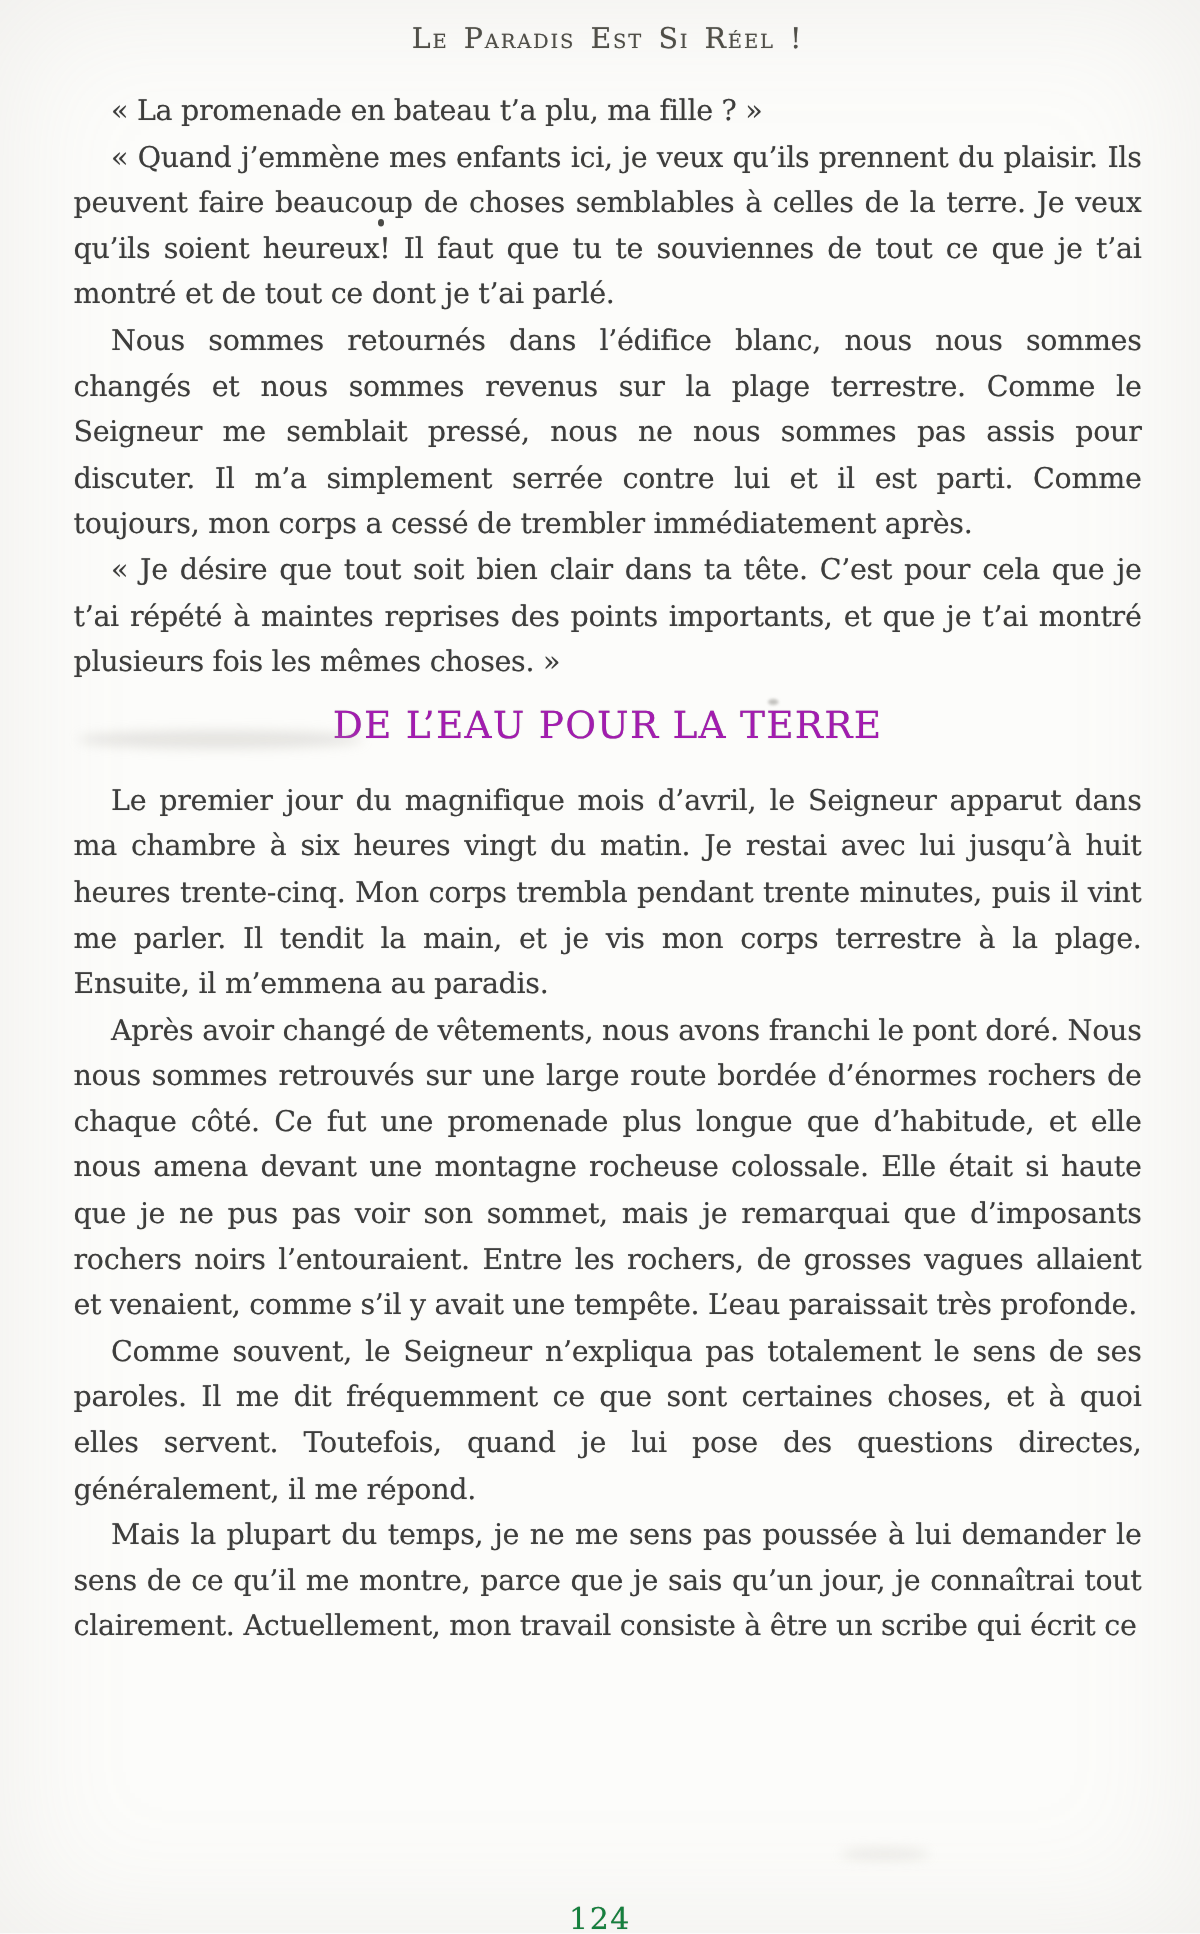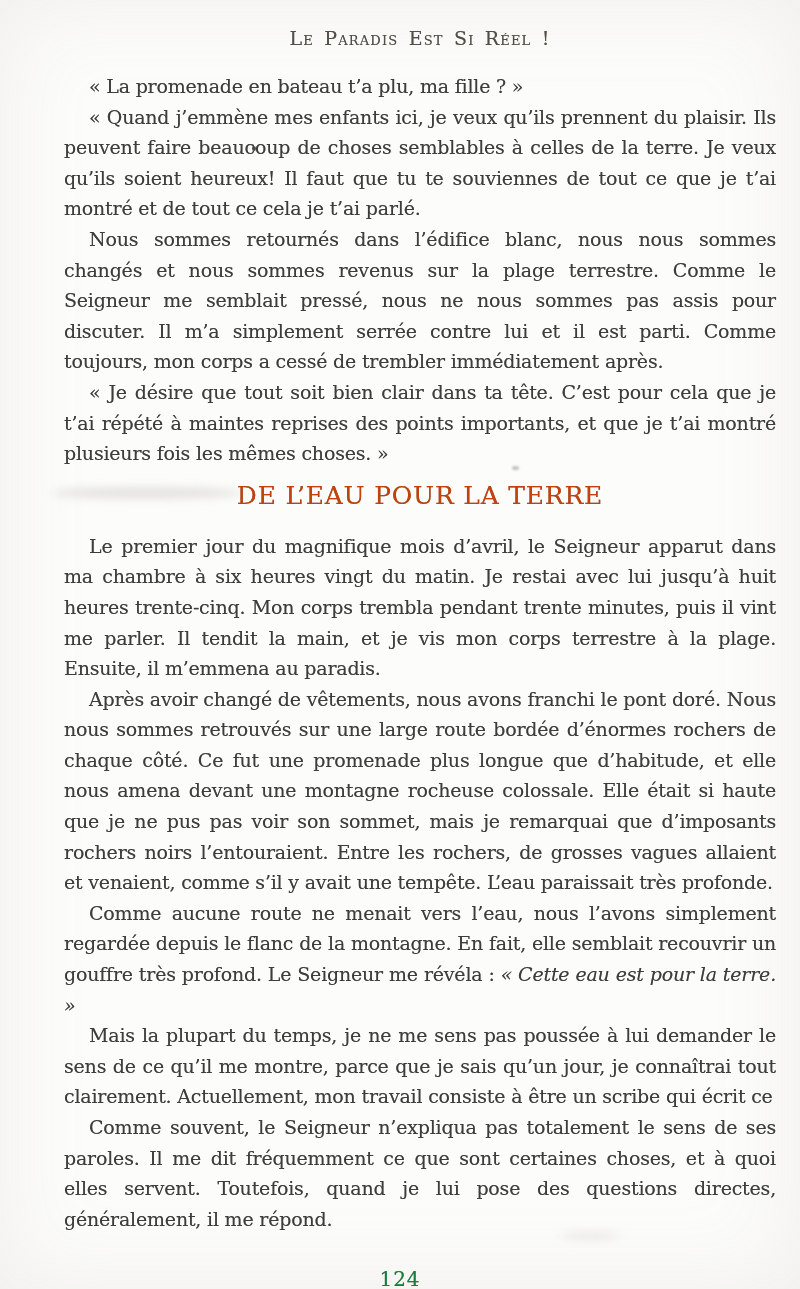--- a/index.html
+++ b/index.html
@@ -13,23 +13,22 @@
     height: 1289px;
     background: #fcfcfa;
     box-shadow: inset 0 0 90px rgba(160, 158, 150, 0.14);
     overflow: hidden;
     font-family: "DejaVu Serif", "Liberation Serif", serif;
     color: #3d3d3c;
   }
   .text-block {
     position: absolute;
     left: 49px;
-    top: 12px;
+    top: 0;
     width: 712px;
-    margin-left: 15px;
   }
   .running-header {
     padding-top: 13px;
     text-align: center;
     font-variant: small-caps;
     font-size: 19px;
     line-height: 26px;
     letter-spacing: 1.2px;
     word-spacing: 3px;
     color: #504f48;
@@ -46,21 +45,21 @@
   }
   .para.italic { }
   .first-para { margin-top: 20px; }
   .section-heading {
     margin: 9px 0 17px 0;
     font-size: 25px;
     line-height: 36px;
     text-align: center;
     letter-spacing: 0.8px;
     font-weight: normal;
-    color: #c2410c;
+    color: #a21caf;
     text-shadow: 0 0 0.5px rgba(70, 70, 66, 0.6);
   }
   .quote-inline { font-style: italic; }
   .page-number {
     position: absolute;
     left: 0;
     top: 1243px;
     width: 100%;
     text-align: center;
     font-size: 20px;
@@ -117,37 +116,36 @@
 
 <div class="page">
 
   <div class="text-block">
 
     <div class="running-header">Le Paradis Est Si Réel !</div>
 
     <p class="para italic first-para">« La promenade en bateau t’a plu, ma fille ? »</p>
 
 
-    <p class="para italic">« Quand j’emmène mes enfants ici, je veux qu’ils prennent du plaisir. Ils peuvent faire beaucoup de choses semblables à celles de la terre. Je veux qu’ils soient heureux! Il faut que tu te souviennes de tout ce que je t’ai montré et de tout ce cela je t’ai parlé.</p>
+    <p class="para italic">« Quand j’emmène mes enfants ici, je veux qu’ils prennent du plaisir. Ils peuvent faire beaucoup de choses semblables à celles de la terre. Je veux qu’ils soient heureux! Il faut que tu te souviennes de tout ce que je t’ai montré et de tout ce dont je t’ai parlé.</p>
 
     <p class="para">Nous sommes retournés dans l’édifice blanc, nous nous sommes changés et nous sommes revenus sur la plage terrestre. Comme le Seigneur me semblait pressé, nous ne nous sommes pas assis pour discuter. Il m’a simplement serrée contre lui et il est parti. Comme toujours, mon corps a cessé de trembler immédiatement après.</p>
 
     <p class="para italic">« Je désire que tout soit bien clair dans ta tête. C’est pour cela que je t’ai répété à maintes reprises des points importants, et que je t’ai montré plusieurs fois les mêmes choses. »</p>
 
     <h2 class="section-heading">DE L’EAU POUR LA TERRE</h2>
 
     <p class="para">Le premier jour du magnifique mois d’avril, le Seigneur apparut dans ma chambre à six heures vingt du matin. Je restai avec lui jusqu’à huit heures trente-cinq. Mon corps trembla pendant trente minutes, puis il vint me parler. Il tendit la main, et je vis mon corps terrestre à la plage. Ensuite, il m’emmena au paradis.</p>
 
     <p class="para">Après avoir changé de vêtements, nous avons franchi le pont doré. Nous nous sommes retrouvés sur une large route bordée d’énormes rochers de chaque côté. Ce fut une promenade plus longue que d’habitude, et elle nous amena devant une montagne rocheuse colossale. Elle était si haute que je ne pus pas voir son sommet, mais je remarquai que d’imposants rochers noirs l’entouraient. Entre les rochers, de grosses vagues allaient et venaient, comme s’il y avait une tempête. L’eau paraissait très profonde.</p>
 
-    <p class="para"><span>Comme aucune route ne menait vers l’eau, nous l’avons simplement regardée depuis le flanc de la montagne. En fait, elle semblait recouvrir un gouffre très profond. Le Seigneur me révéla : </span><span class="quote-inline">« Cette eau est pour la terre. »</span></p>
+
+    <p class="para">Comme souvent, le Seigneur n’expliqua pas totalement le sens de ses paroles. Il me dit fréquemment ce que sont certaines choses, et à quoi elles servent. Toutefois, quand je lui pose des questions directes, généralement, il me répond.</p>
 
     <p class="para">Mais la plupart du temps, je ne me sens pas poussée à lui demander le sens de ce qu’il me montre, parce que je sais qu’un jour, je connaîtrai tout clairement. Actuellement, mon travail consiste à être un scribe qui écrit ce</p>
-
-    <p class="para">Comme souvent, le Seigneur n’expliqua pas totalement le sens de ses paroles. Il me dit fréquemment ce que sont certaines choses, et à quoi elles servent. Toutefois, quand je lui pose des questions directes, généralement, il me répond.</p>
 
   </div>
 
   <div class="smudge smudge-heading"></div>
   <div class="smudge smudge-bottom"></div>
   <div class="ink-dot"></div>
   <div class="ink-tick"></div>
 
   <div class="page-number">124</div>
 

